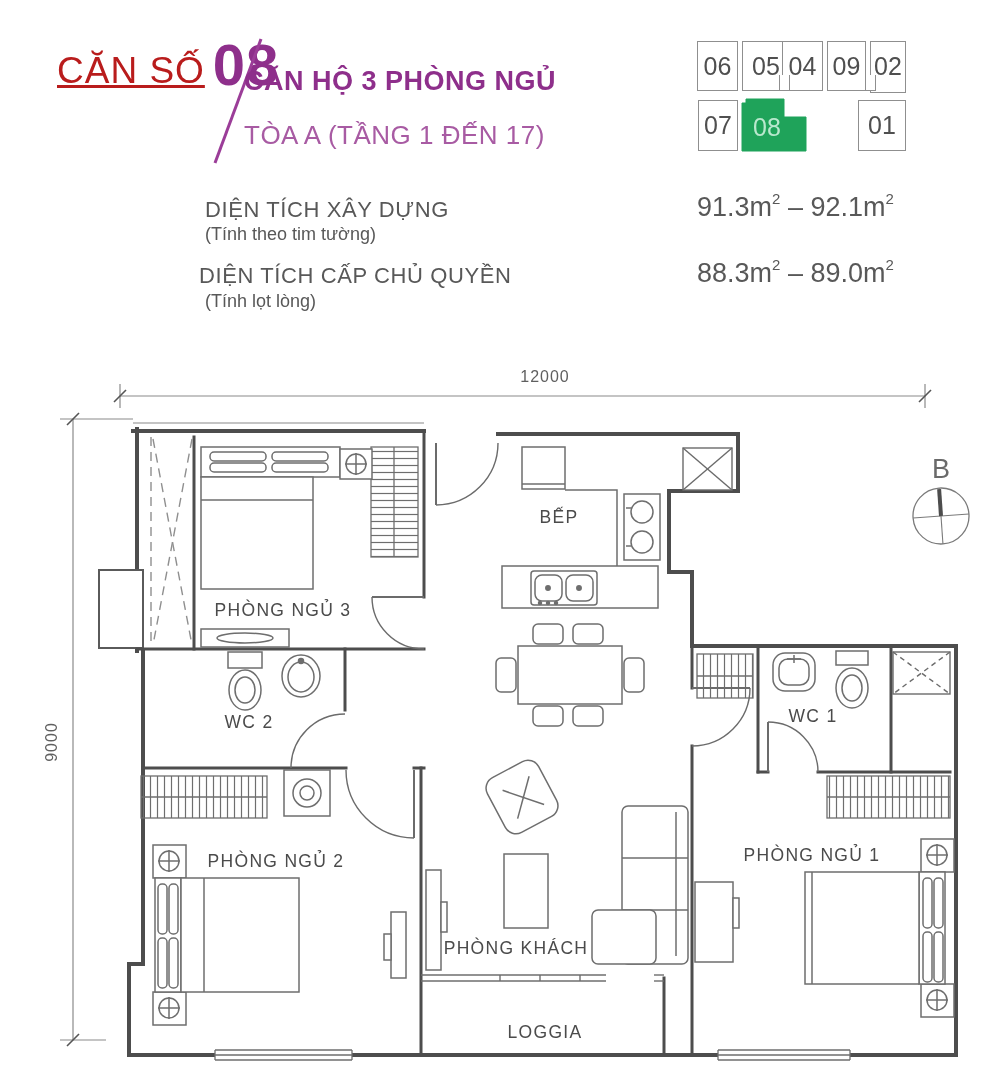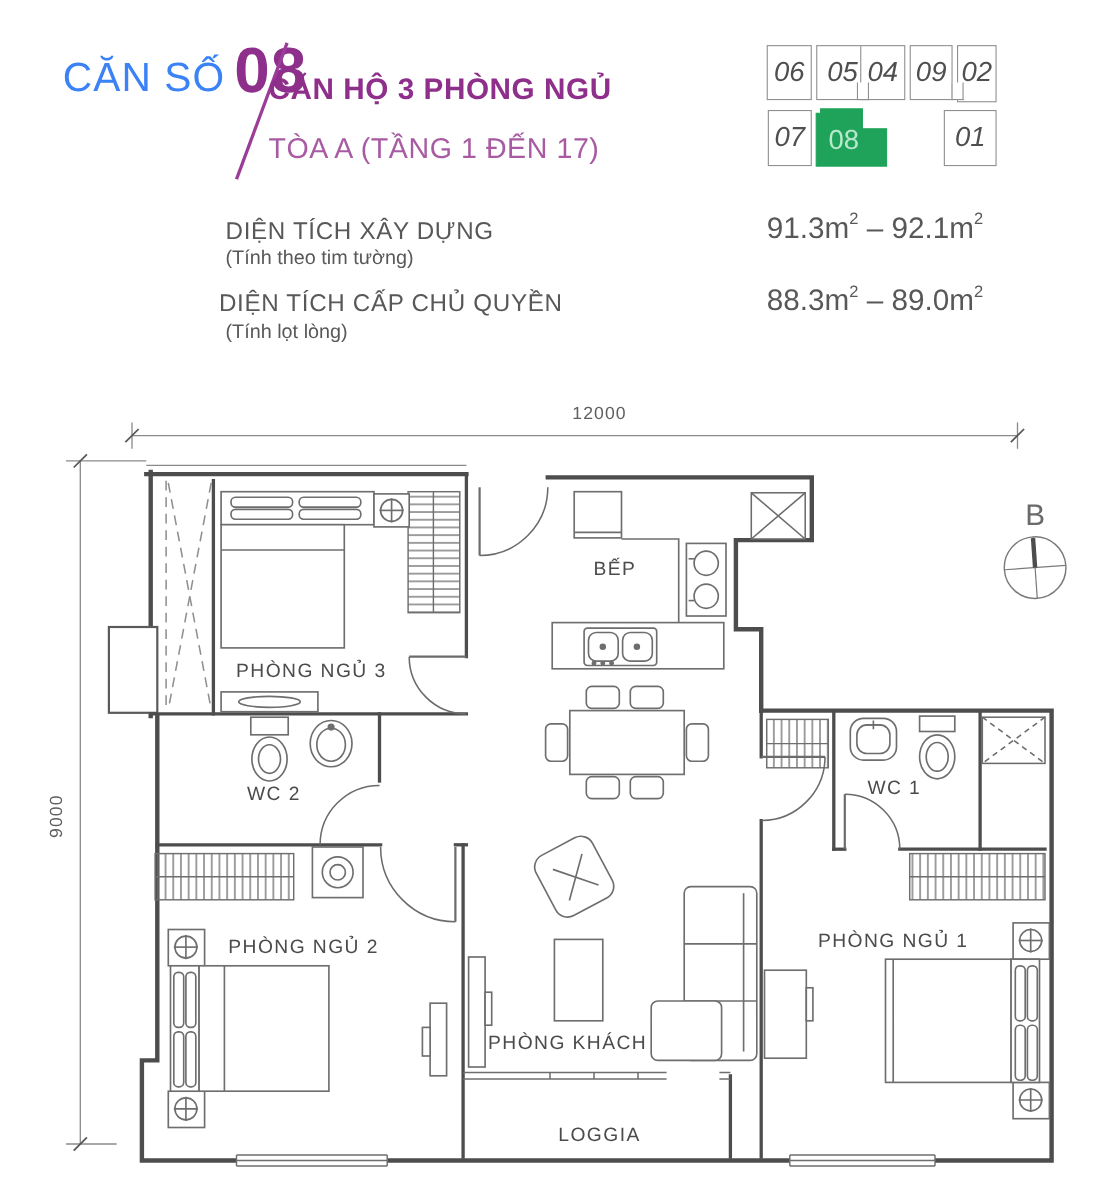--- a/index.html
+++ b/index.html
@@ -1,35 +1,35 @@
 <!DOCTYPE html>
 <html><head>
 <meta charset="utf-8">
 <style>
   html,body{margin:0;padding:0;background:#fff;font-family:"Liberation Sans",sans-serif;}
   .page{position:relative;width:1000px;height:1088px;background:#fff;overflow:hidden;}
   .abs{position:absolute;}
 
   
   .brand{left:57px;top:36px;display:flex;align-items:flex-start;}
-  .brand .lbl{font-size:37px;color:#3b82f6;letter-spacing:1px;line-height:1;margin-top:16px;}
+  .brand .lbl{font-size:37px;color:#b91c1c;letter-spacing:1px;line-height:1;margin-top:16px;text-decoration:underline;}
   .brand .num{font-size:58px;font-weight:bold;color:#8e2f8b;line-height:1;margin-left:8px;letter-spacing:1px;}
   .title{left:244px;top:66px;font-size:27px;font-weight:bold;color:#8e2f8b;letter-spacing:.5px;white-space:nowrap;}
   .subtitle{left:244px;top:120px;font-size:26px;color:#a85ba3;letter-spacing:.5px;white-space:nowrap;}
 
   
   .a-label{font-size:22px;color:#585858;letter-spacing:.6px;white-space:nowrap;}
   .a-note{font-size:18px;color:#585858;white-space:nowrap;}
   .a-value{font-size:27px;color:#585858;white-space:nowrap;}
   .a-value sup{font-size:15px;position:relative;top:-2px;}
 
   
   .minimap{left:695px;top:38px;width:216px;height:116px;}
   .mm-box{position:absolute;border:1.5px solid #8f8f8f;background:#fff;color:#4f4f4f;
-          font-size:25px;text-align:center;box-sizing:border-box;font-style:italic;}
+          font-size:25px;text-align:center;box-sizing:border-box;}
   .mm-notch{position:absolute;background:#fff;border:1.5px solid #8f8f8f;border-top:none;box-sizing:border-box;}
   .mm-hl-label{position:absolute;color:#b9e8cd;font-size:25px;text-align:center;}
 
   
   .room{font-size:17.5px;color:#4b4b4b;letter-spacing:1.3px;white-space:nowrap;
         transform:translate(-50%,-50%);}
   .dim{font-size:16px;color:#5f5f5f;letter-spacing:1px;white-space:nowrap;transform:translate(-50%,-50%);}
   .dim.vert{transform:translate(-50%,-50%) rotate(-90deg);}
   .compass-b{font-size:27px;color:#6a6a6a;transform:translate(-50%,-50%);}
 

